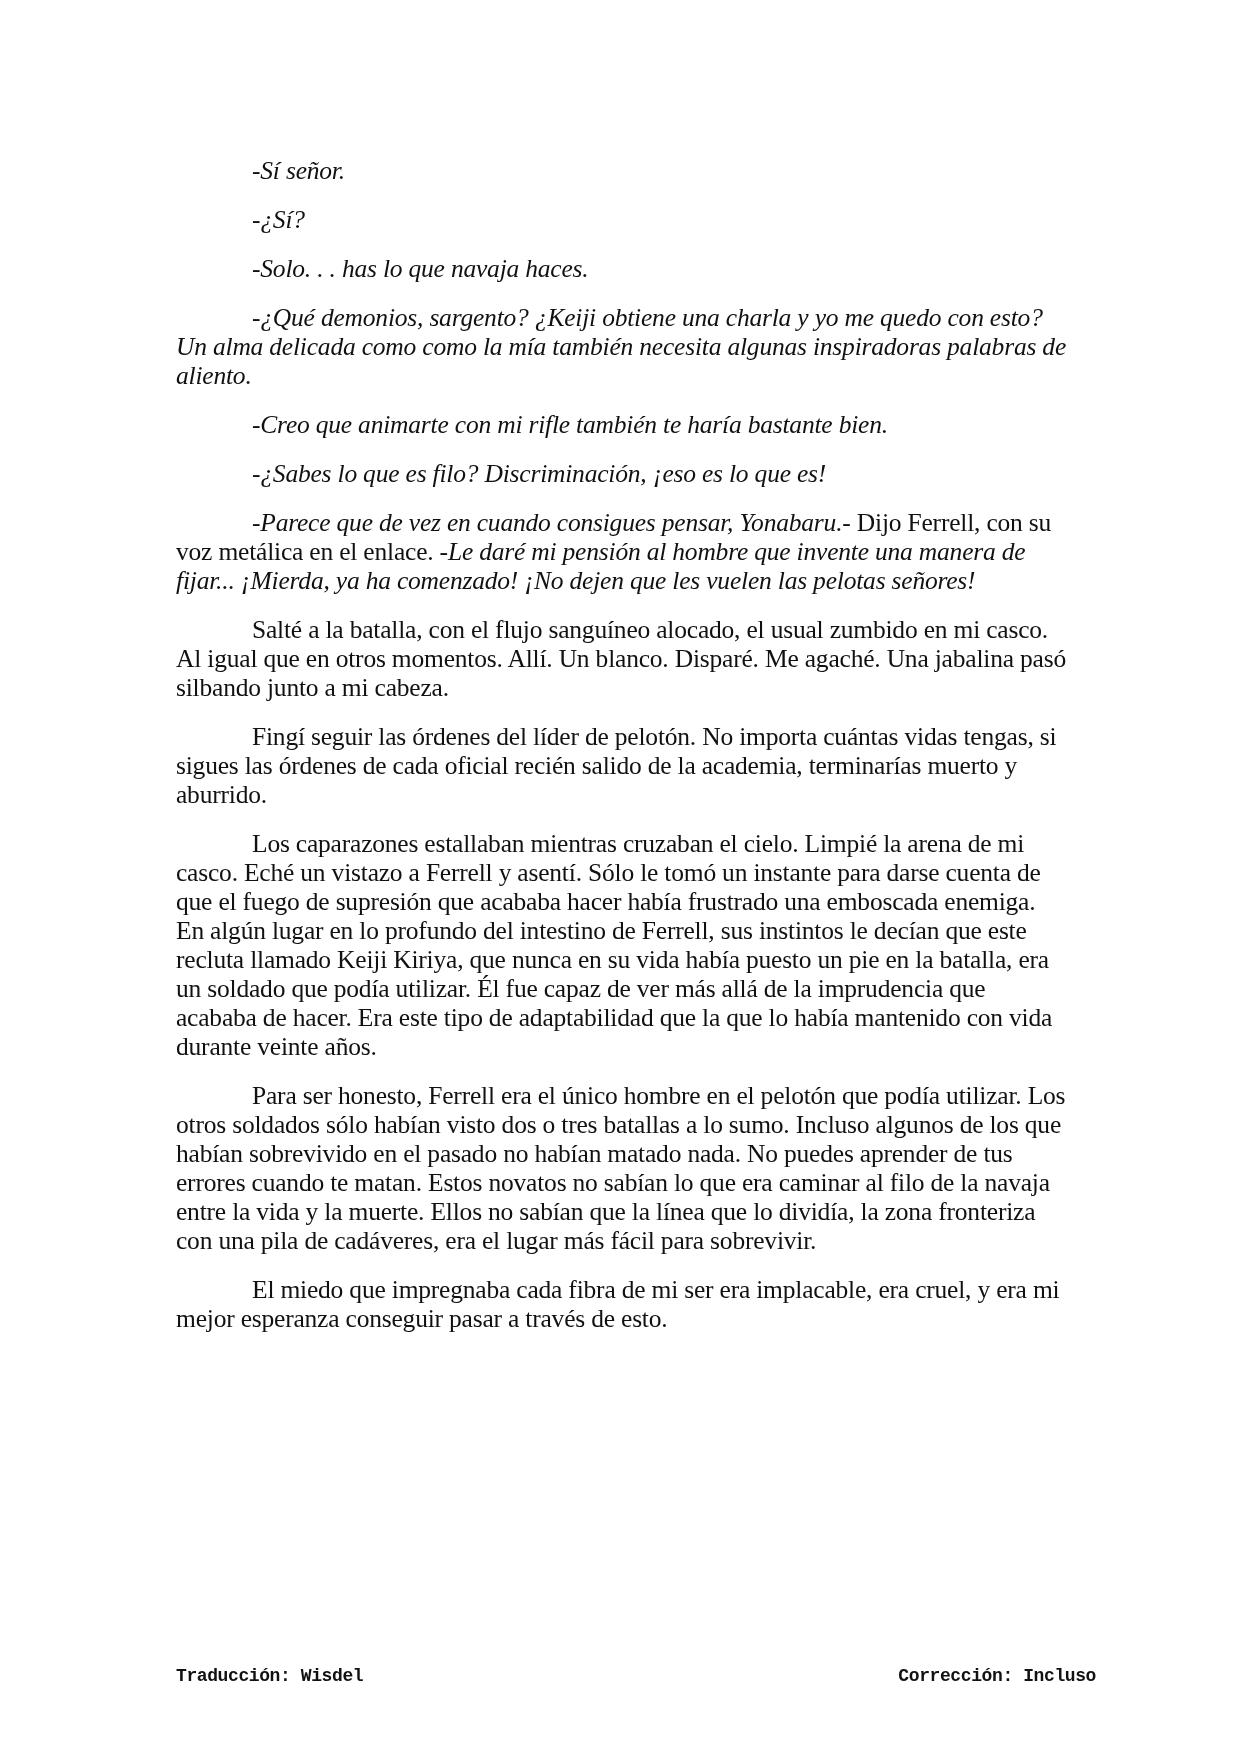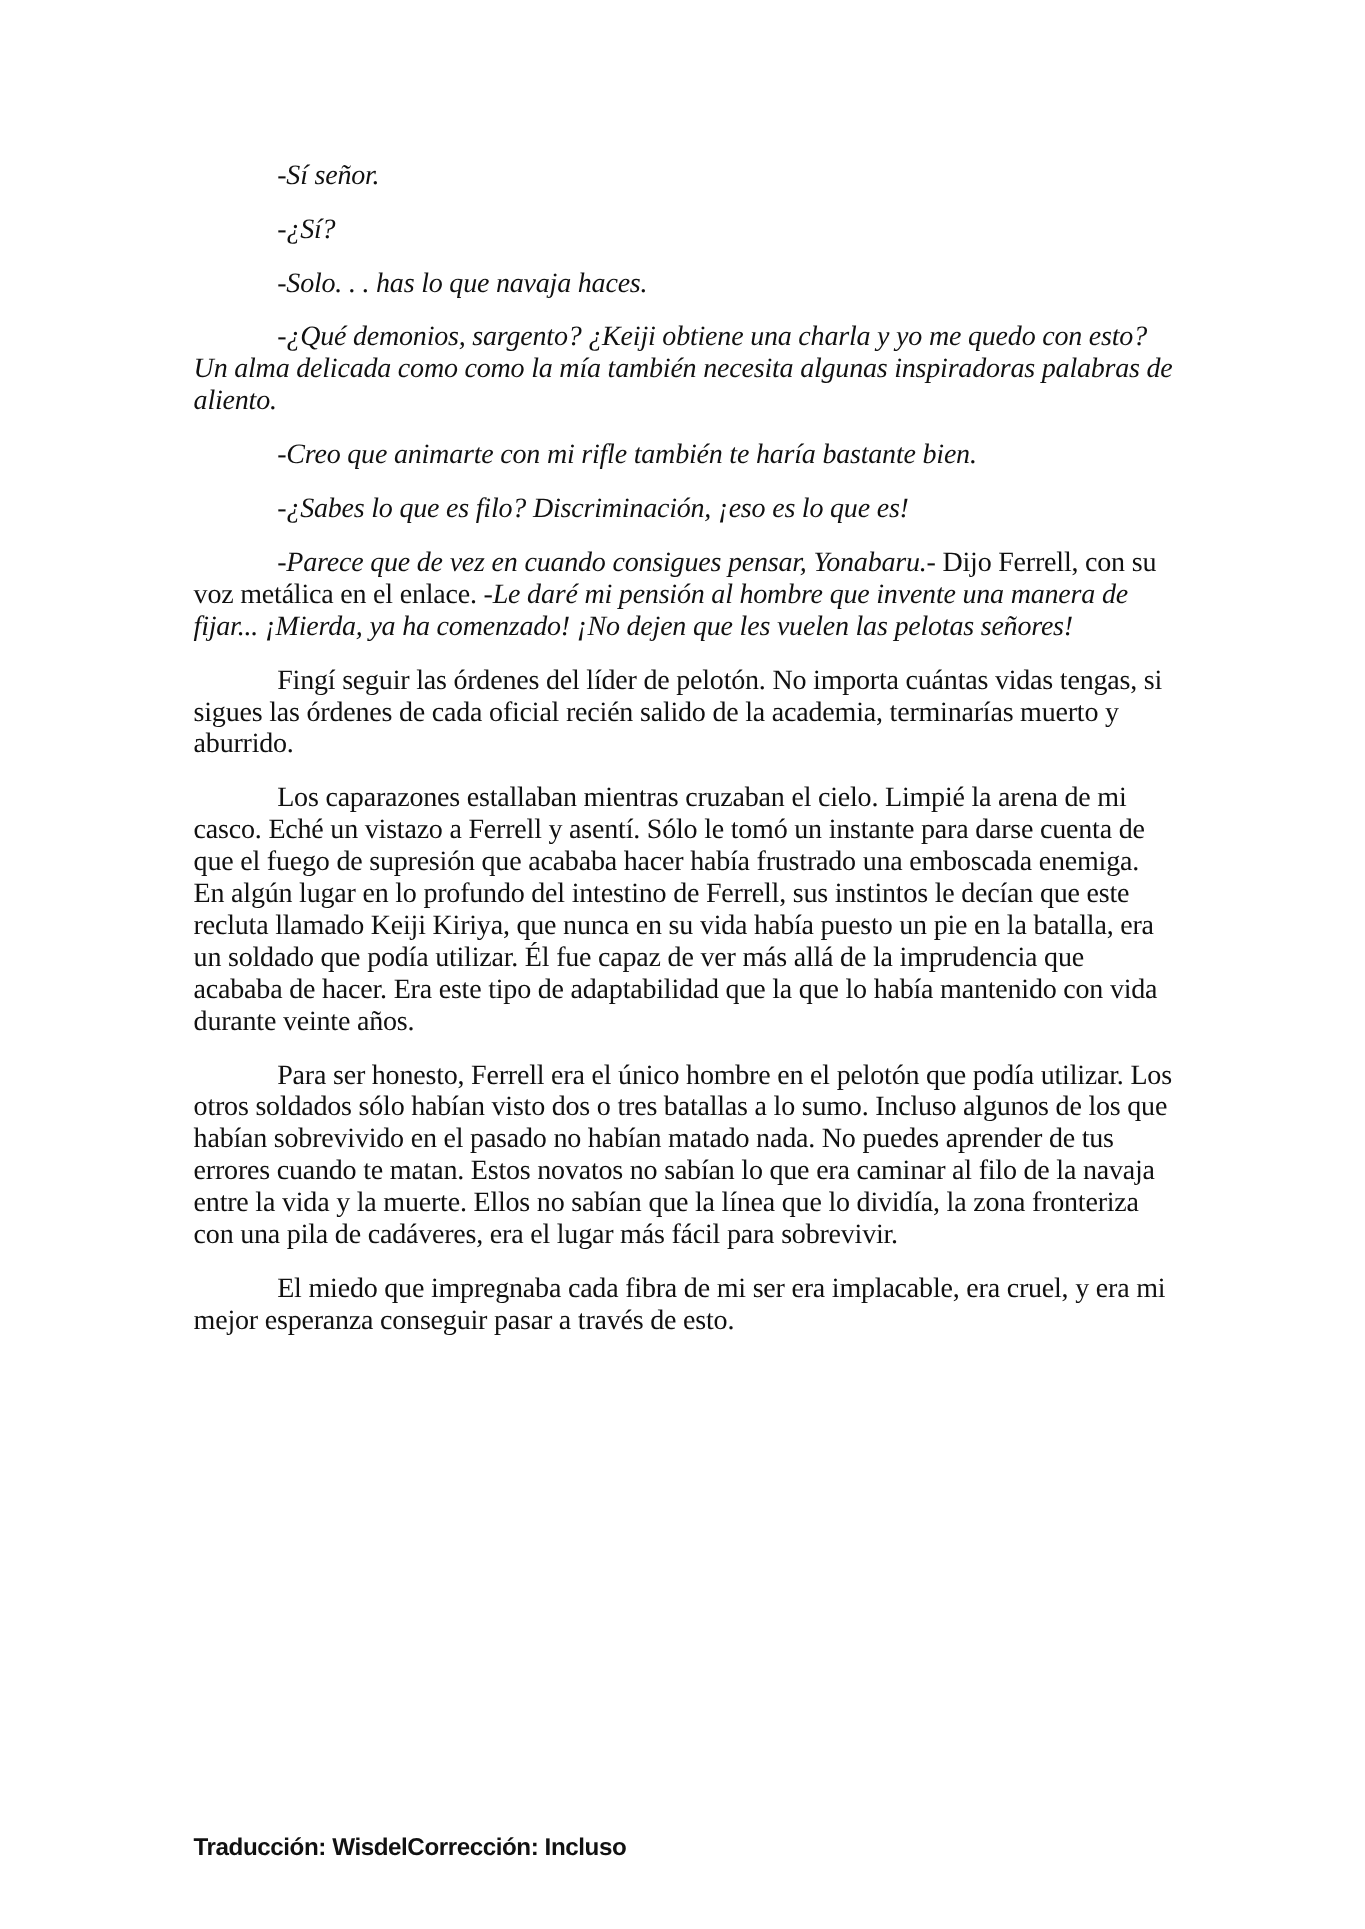--- a/index.html
+++ b/index.html
@@ -3,41 +3,42 @@
 <meta charset="utf-8">
 <style>
   html, body { margin: 0; padding: 0; background: #ffffff; }
   body { width: 1241px; height: 1754px; position: relative; overflow: hidden; }
   .page {
     position: absolute; left: 176px; top: 144px; width: 890px;
     font-family: "Liberation Serif", "DejaVu Serif", serif;
     font-size: 25.5px; line-height: 29px; color: #111111;
     letter-spacing: -0.2px;
   }
-  .para { margin: 0 0 20px 0; text-indent: 76px; }
+  .para { margin: 12px 0 20px 0; text-indent: 76px; }
   .it { font-style: italic; }
   .footer {
     position: absolute; top: 1666px; left: 176px; width: 920px;
-    display: flex; justify-content: flex-start;
-    font-family: Liberation Sans, sans-serif;
-    font-weight: bold; font-size: 22px; color: #111111;
+    display: flex; justify-content: space-between;
+    font-family: Liberation Mono, monospace;
+    font-weight: bold; font-size: 18px; color: #111111;
     letter-spacing: -0.4px;
   }
 </style>
 </head>
 <body>
 
 <div class="page" id="page-body">
     <p class="para"><span>-</span><span class="it">Sí señor.</span></p>
     <p class="para"><span>-</span><span class="it">¿Sí?</span></p>
     <p class="para"><span>-</span><span class="it">Solo. . . has lo que navaja haces.</span></p>
     <p class="para"><span>-</span><span class="it">¿Qué demonios, sargento? ¿Keiji obtiene una charla y yo me quedo con esto? Un alma delicada como como la mía también necesita algunas inspiradoras palabras de aliento.</span></p>
     <p class="para"><span>-</span><span class="it">Creo que animarte con mi rifle también te haría bastante bien.</span></p>
     <p class="para"><span>-</span><span class="it">¿Sabes lo que es filo? Discriminación, ¡eso es lo que es!</span></p>
     <p class="para"><span>-</span><span class="it">Parece que de vez en cuando consigues pensar, Yonabaru.</span><span>- Dijo Ferrell, con su voz metálica en el enlace. </span><span class="it">-Le daré mi pensión al hombre que invente una manera de fijar... ¡Mierda, ya ha comenzado! ¡No dejen que les vuelen las pelotas señores!</span></p>
+    <p class="para"><span>Salté a la batalla, con el flujo sanguíneo alocado, el usual zumbido en mi casco. Al igual que en otros momentos. Allí. Un blanco. Disparé. Me agaché. Una jabalina pasó silbando junto a mi cabeza.</span></p>
     <p class="para"><span>Fingí seguir las órdenes del líder de pelotón. No importa cuántas vidas tengas, si sigues las órdenes de cada oficial recién salido de la academia, terminarías muerto y aburrido.</span></p>
     <p class="para"><span>Los caparazones estallaban mientras cruzaban el cielo. Limpié la arena de mi casco. Eché un vistazo a Ferrell y asentí. Sólo le tomó un instante para darse cuenta de que el fuego de supresión que acababa hacer había frustrado una emboscada enemiga. En algún lugar en lo profundo del intestino de Ferrell, sus instintos le decían que este recluta llamado Keiji Kiriya, que nunca en su vida había puesto un pie en la batalla, era un soldado que podía utilizar. Él fue capaz de ver más allá de la imprudencia que acababa de hacer. Era este tipo de adaptabilidad que la que lo había mantenido con vida durante veinte años.</span></p>
     <p class="para"><span>Para ser honesto, Ferrell era el único hombre en el pelotón que podía utilizar. Los otros soldados sólo habían visto dos o tres batallas a lo sumo. Incluso algunos de los que habían sobrevivido en el pasado no habían matado nada. No puedes aprender de tus errores cuando te matan. Estos novatos no sabían lo que era caminar al filo de la navaja entre la vida y la muerte. Ellos no sabían que la línea que lo dividía, la zona fronteriza con una pila de cadáveres, era el lugar más fácil para sobrevivir.</span></p>
     <p class="para"><span>El miedo que impregnaba cada fibra de mi ser era implacable, era cruel, y era mi mejor esperanza conseguir pasar a través de esto.</span></p>
   </div>
 
 <div class="footer">
   <span>Traducción: Wisdel</span>
   <span>Corrección: Incluso</span>
 </div>

